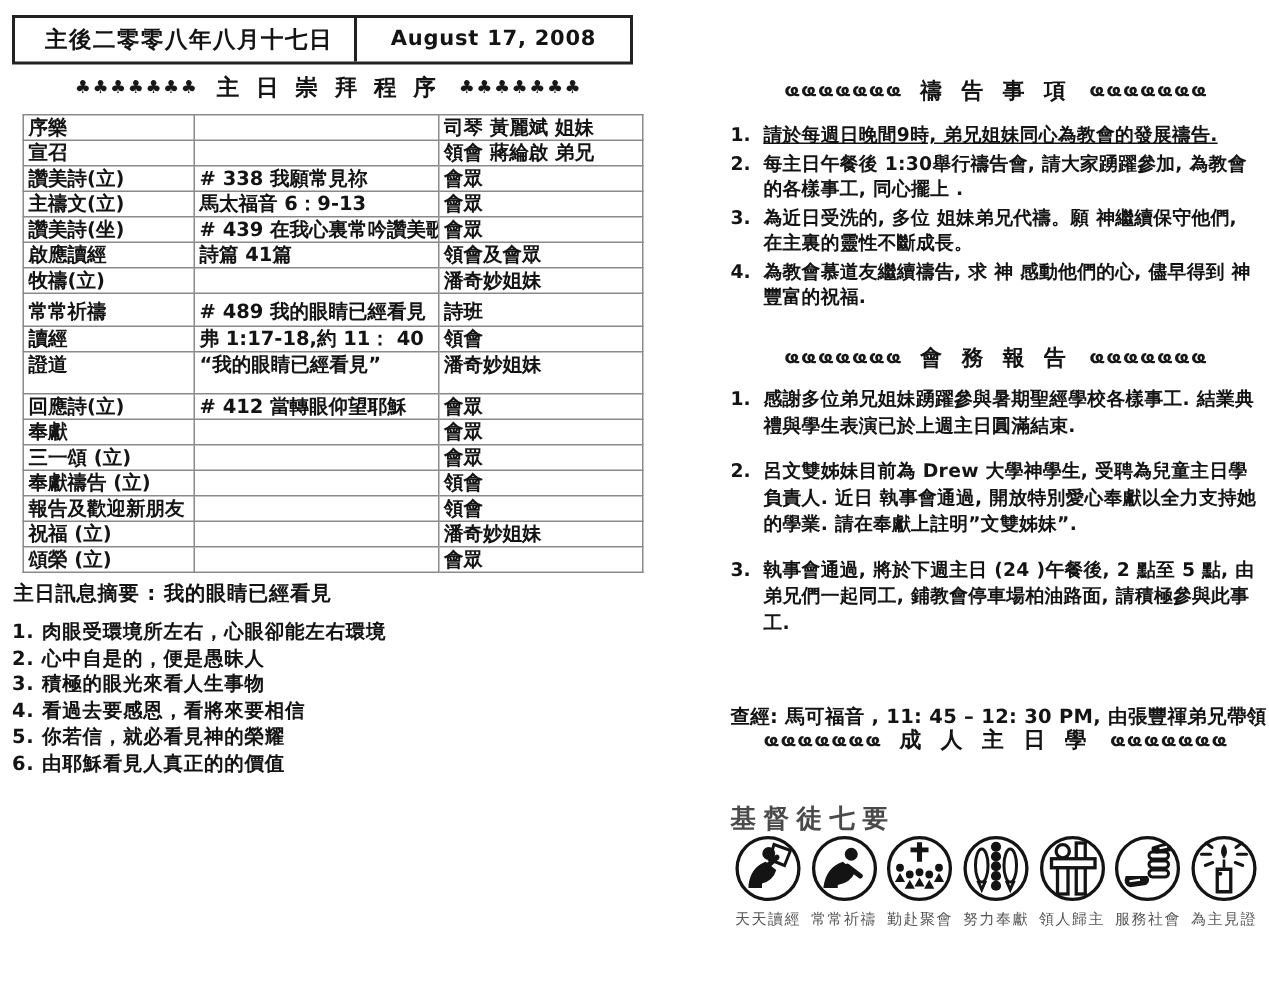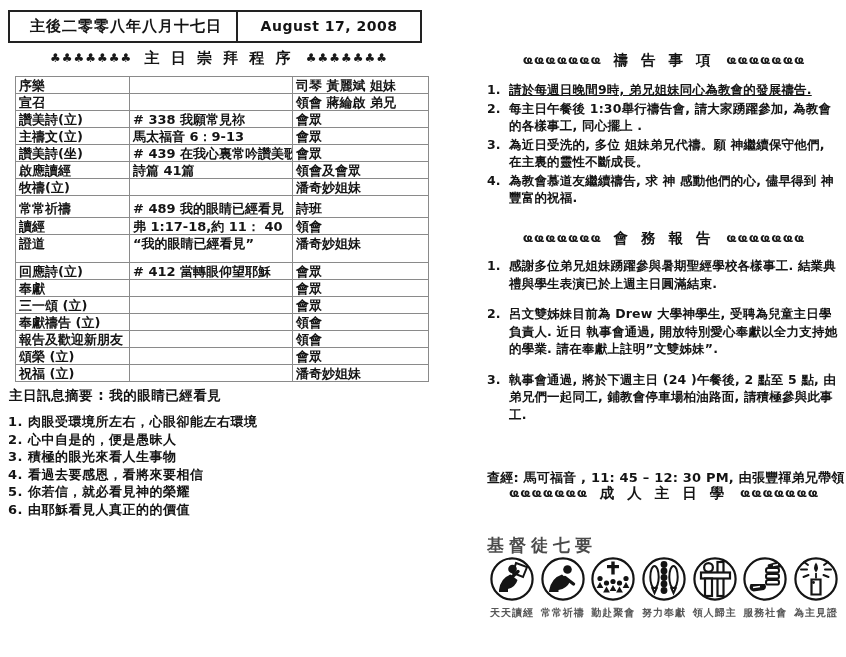--- a/index.html
+++ b/index.html
@@ -88,21 +88,21 @@
     font-size:17px; letter-spacing:5px; color:#4a4a4a;
   }
   .essentials-row {
     position:absolute; top:556px; left:1px; width:352px;
     display:flex; justify-content:space-between;
   }
   .essential { width:48px; display:flex; flex-direction:column; align-items:center; }
   .essential svg { width:46px; height:46px; display:block; }
   .essential .lbl {
     margin-top:4px; font-size:10px; color:#565656; letter-spacing:1px;
-    white-space:nowrap; font-weight:700;
+    white-space:nowrap; font-weight:400;
   }
 </style>
 </head>
 <body>
 
 <div class="left-page">
 
   <div class="date-box">
     <div class="cn">主後二零零八年八月十七日</div>
     <div class="en">August 17, 2008</div>
@@ -185,28 +185,28 @@
       <td>奉獻禱告 (立)</td>
       <td></td>
       <td>領會</td>
     </tr>
     <tr>
       <td>報告及歡迎新朋友</td>
       <td></td>
       <td>領會</td>
     </tr>
     <tr>
+      <td>祝福 (立)</td>
+      <td></td>
+      <td>潘奇妙姐妹</td>
+    </tr>
+    <tr>
       <td>頌榮 (立)</td>
       <td></td>
       <td>會眾</td>
-    </tr>
-    <tr>
-      <td>祝福 (立)</td>
-      <td></td>
-      <td>潘奇妙姐妹</td>
     </tr>
   </tbody>
     </table>
 
   <div class="summary-title">主日訊息摘要 : 我的眼睛已經看見</div>
   <div class="summary-points">
     <div class="pt">1. 肉眼受環境所左右，心眼卻能左右環境</div>
     <div class="pt">2. 心中自是的，便是愚昧人</div>
     <div class="pt">3. 積極的眼光來看人生事物</div>
     <div class="pt">4. 看過去要感恩，看將來要相信</div>

